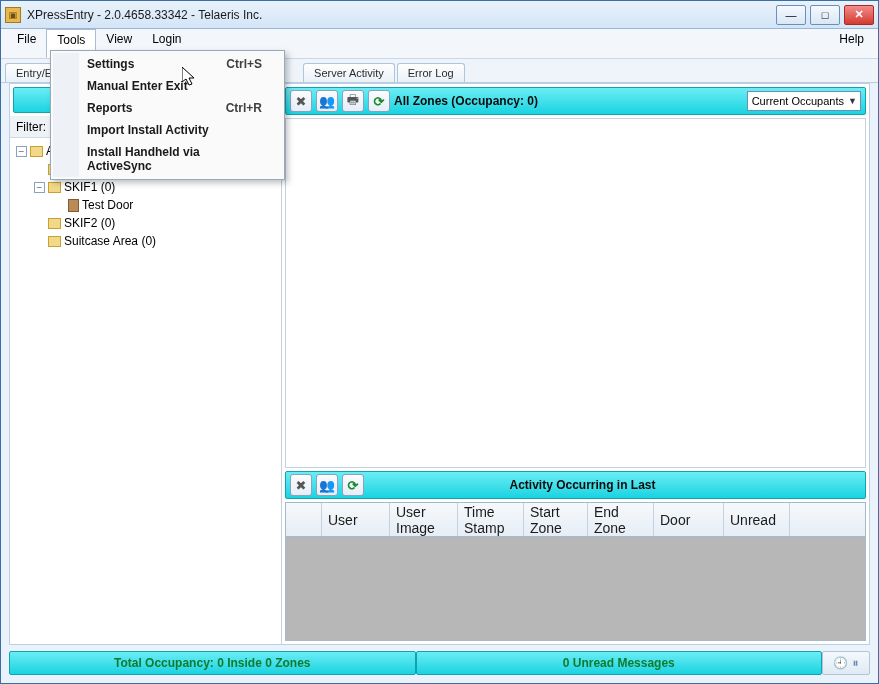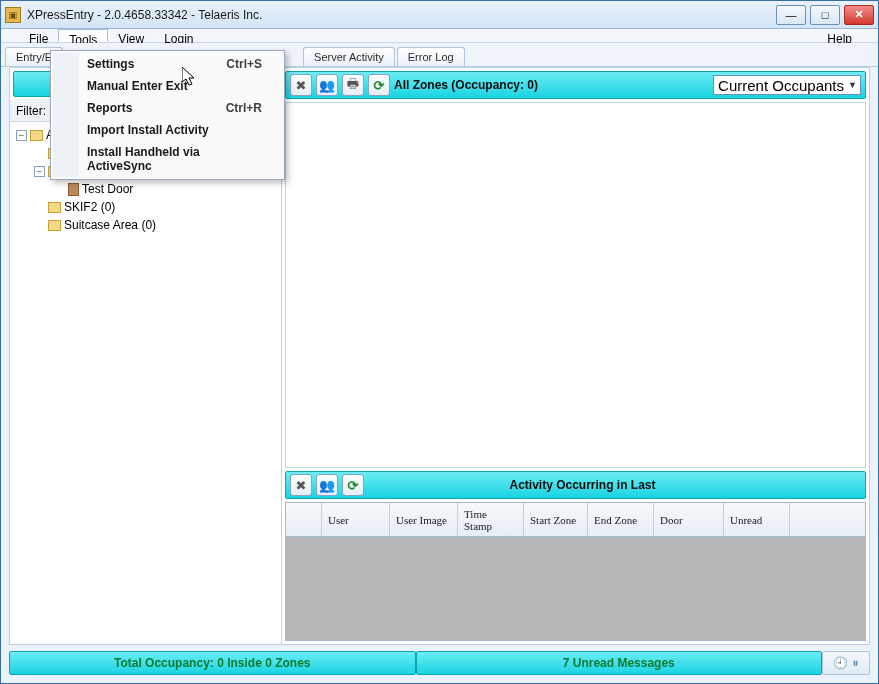--- a/index.html
+++ b/index.html
@@ -42,26 +42,26 @@
     width: 30px; height: 20px;
     border: 1px solid #6d8fb5;
     border-radius: 2px;
     background: linear-gradient(#f5f9fd, #d9e7f5);
     display: flex; align-items: center; justify-content: center;
     font-size: 11px;
   }
   .win-close { background: linear-gradient(#f28c8c, #d43a2f); color: #fff; font-weight: bold; border-color: #a82b22; }
 
   .menubar {
-    height: 14px;
+    height: 30px;
     background: #f3f7fb;
     border-bottom: 1px solid #c9d7e6;
     display: flex;
     align-items: stretch;
-    padding: 0 18px;
+    padding: 0 6px;
   }
   .menubar .menu-item {
     padding: 3px 10px;
     cursor: default;
   }
   .menubar .menu-item.active {
     background: #fff;
     border: 1px solid #a9bed6;
     border-bottom: 1px solid #fff;
   }
@@ -178,21 +178,21 @@
     color: #555;
   }
   .hdr-btn.green { color: #1e8a2e; font-weight: bold; }
   .top-header .title {
     flex: 1; text-align: left; font-weight: bold; color: #0b0b0b;
   }
   .occ-select {
     height: 20px;
     border: 1px solid #6d8fb5;
     background: #fff;
-    font-size: 15px;
+    font-size: 11px;
     padding: 0 16px 0 4px;
     position: relative;
     display: flex; align-items: center;
     min-width: 112px;
   }
   .occ-select::after {
     content: '▼'; position: absolute; right: 3px; font-size: 9px; color: #334;
   }
   .zone-body {
     flex: 1;
@@ -228,23 +228,23 @@
   }
   .grid-head {
     display: flex;
     background: linear-gradient(#f6f9fc, #e6edf5);
     border-bottom: 1px solid #a8b8cb;
     height: 34px;
   }
   .gh {
     border-right: 1px solid #c3d1e1;
     padding: 3px 6px;
-    font-size: 11px;
+    font-size: 14px;
     color: #1b1b1b;
-    display: flex; align-items: center; font-family: Liberation Serif, serif;
+    display: flex; align-items: center;
   }
 
   .statusbar {
     height: 24px;
     display: flex;
     margin: 0 8px 8px 8px;
     gap: 0;
     border-radius: 7px;
   }
   .status-cell {
@@ -412,21 +412,21 @@
             <div class="gh" style="width:66px">Unread</div>
           </div>
         </div>
       </div>
     </div>
 
   </div>
 
   <div class="statusbar">
     <div class="status-cell">Total Occupancy: 0 Inside 0 Zones</div>
-    <div class="status-cell">7 Unread Messages</div>
+    <div class="status-cell">0 Unread Messages</div>
     <div class="status-icons">
       <span>🕘</span>
       <span>⏸</span>
     </div>
   </div>
 
 </div>
 
 <div class="dropdown">
   <div class="dd-gutter"></div>

